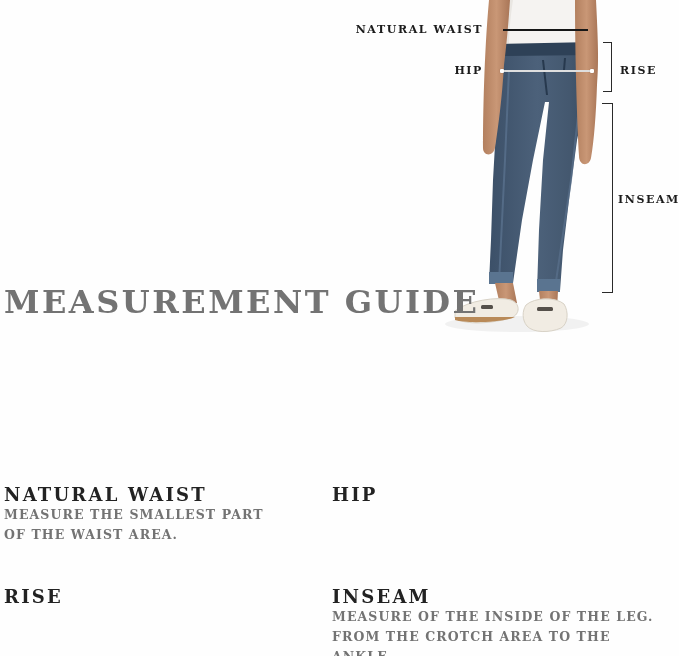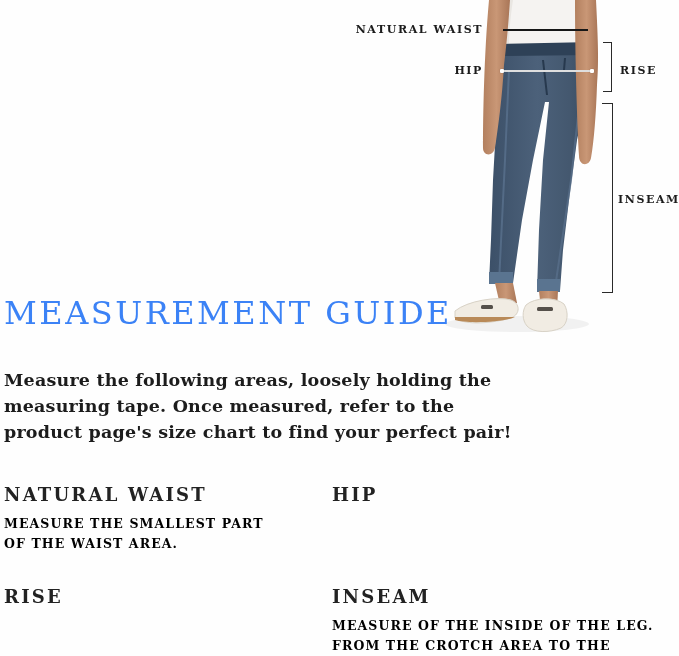--- a/index.html
+++ b/index.html
@@ -50,46 +50,45 @@
     position: absolute;
     border-top: 1.5px solid #2a2a2a;
     border-right: 1.5px solid #2a2a2a;
     border-bottom: 1.5px solid #2a2a2a;
   }
   .rise-bracket   { left: 603px; top: 42px;  width: 9px;  height: 50px; }
   .inseam-bracket { left: 602px; top: 103px; width: 11px; height: 190px; }
 
   
   .guide-title {
-    position: absolute; left: 4px; top: 294px;
-    font-size: 32px; font-weight: 400; letter-spacing: 2.5px;
-    color: #3b82f6; white-space: nowrap;
+    position: absolute; left: 4px; top: 283px;
+    font-size: 32px; font-weight: 700; letter-spacing: 2.5px;
+    color: #737373; white-space: nowrap;
   }
 
   
   .intro {
     position: absolute; left: 4px; top: 367px; width: 520px;
     font-size: 17.5px; font-weight: 700; line-height: 26px;
     letter-spacing: 0.2px; color: #1c1c1c; white-space: pre-line;
   }
 
   
   .section { position: absolute; width: 330px; }
   .sec-nw  { left: 4px;   top: 484px; }
   .sec-hip { left: 332px; top: 484px; }
   .sec-rise   { left: 4px;   top: 586px; }
   .sec-inseam { left: 332px; top: 586px; }
   .section h3 {
     font-size: 18px; font-weight: 600; letter-spacing: 2.2px;
     color: #222222; white-space: nowrap;
   }
   .section .sec-body {
-    margin-top: 9px;
     font-size: 12.5px; font-weight: 600; line-height: 20px;
-    letter-spacing: 1.1px; color: #000000; white-space: pre-line;
+    letter-spacing: 1.1px; color: #737373; white-space: pre-line;
   }
 </style>
 </head>
 <body>
 
 <div class="stage">
 
   <svg class="figure-svg" viewBox="0 0 205 340" aria-hidden="true">
     <defs>
       <linearGradient id="denimGrad" x1="0" y1="0" x2="1" y2="0">
@@ -144,23 +143,20 @@
   <div class="hip-line"></div>
 
   <div class="bracket rise-bracket"></div>
   <div class="anno-label rise-label">RISE</div>
 
   <div class="bracket inseam-bracket"></div>
   <div class="anno-label inseam-label">INSEAM</div>
 
   <h1 class="guide-title">MEASUREMENT GUIDE</h1>
 
-  <p class="intro">Measure the following areas, loosely holding the
-measuring tape. Once measured, refer to the
-product page's size chart to find your perfect pair!</p>
 
   <div class="section sec-nw">
     <h3>NATURAL WAIST</h3>
     <div class="sec-body">MEASURE THE SMALLEST PART
 OF THE WAIST AREA.</div>
   </div>
 
   <div class="section sec-hip">
     <h3>HIP</h3>
   </div>

